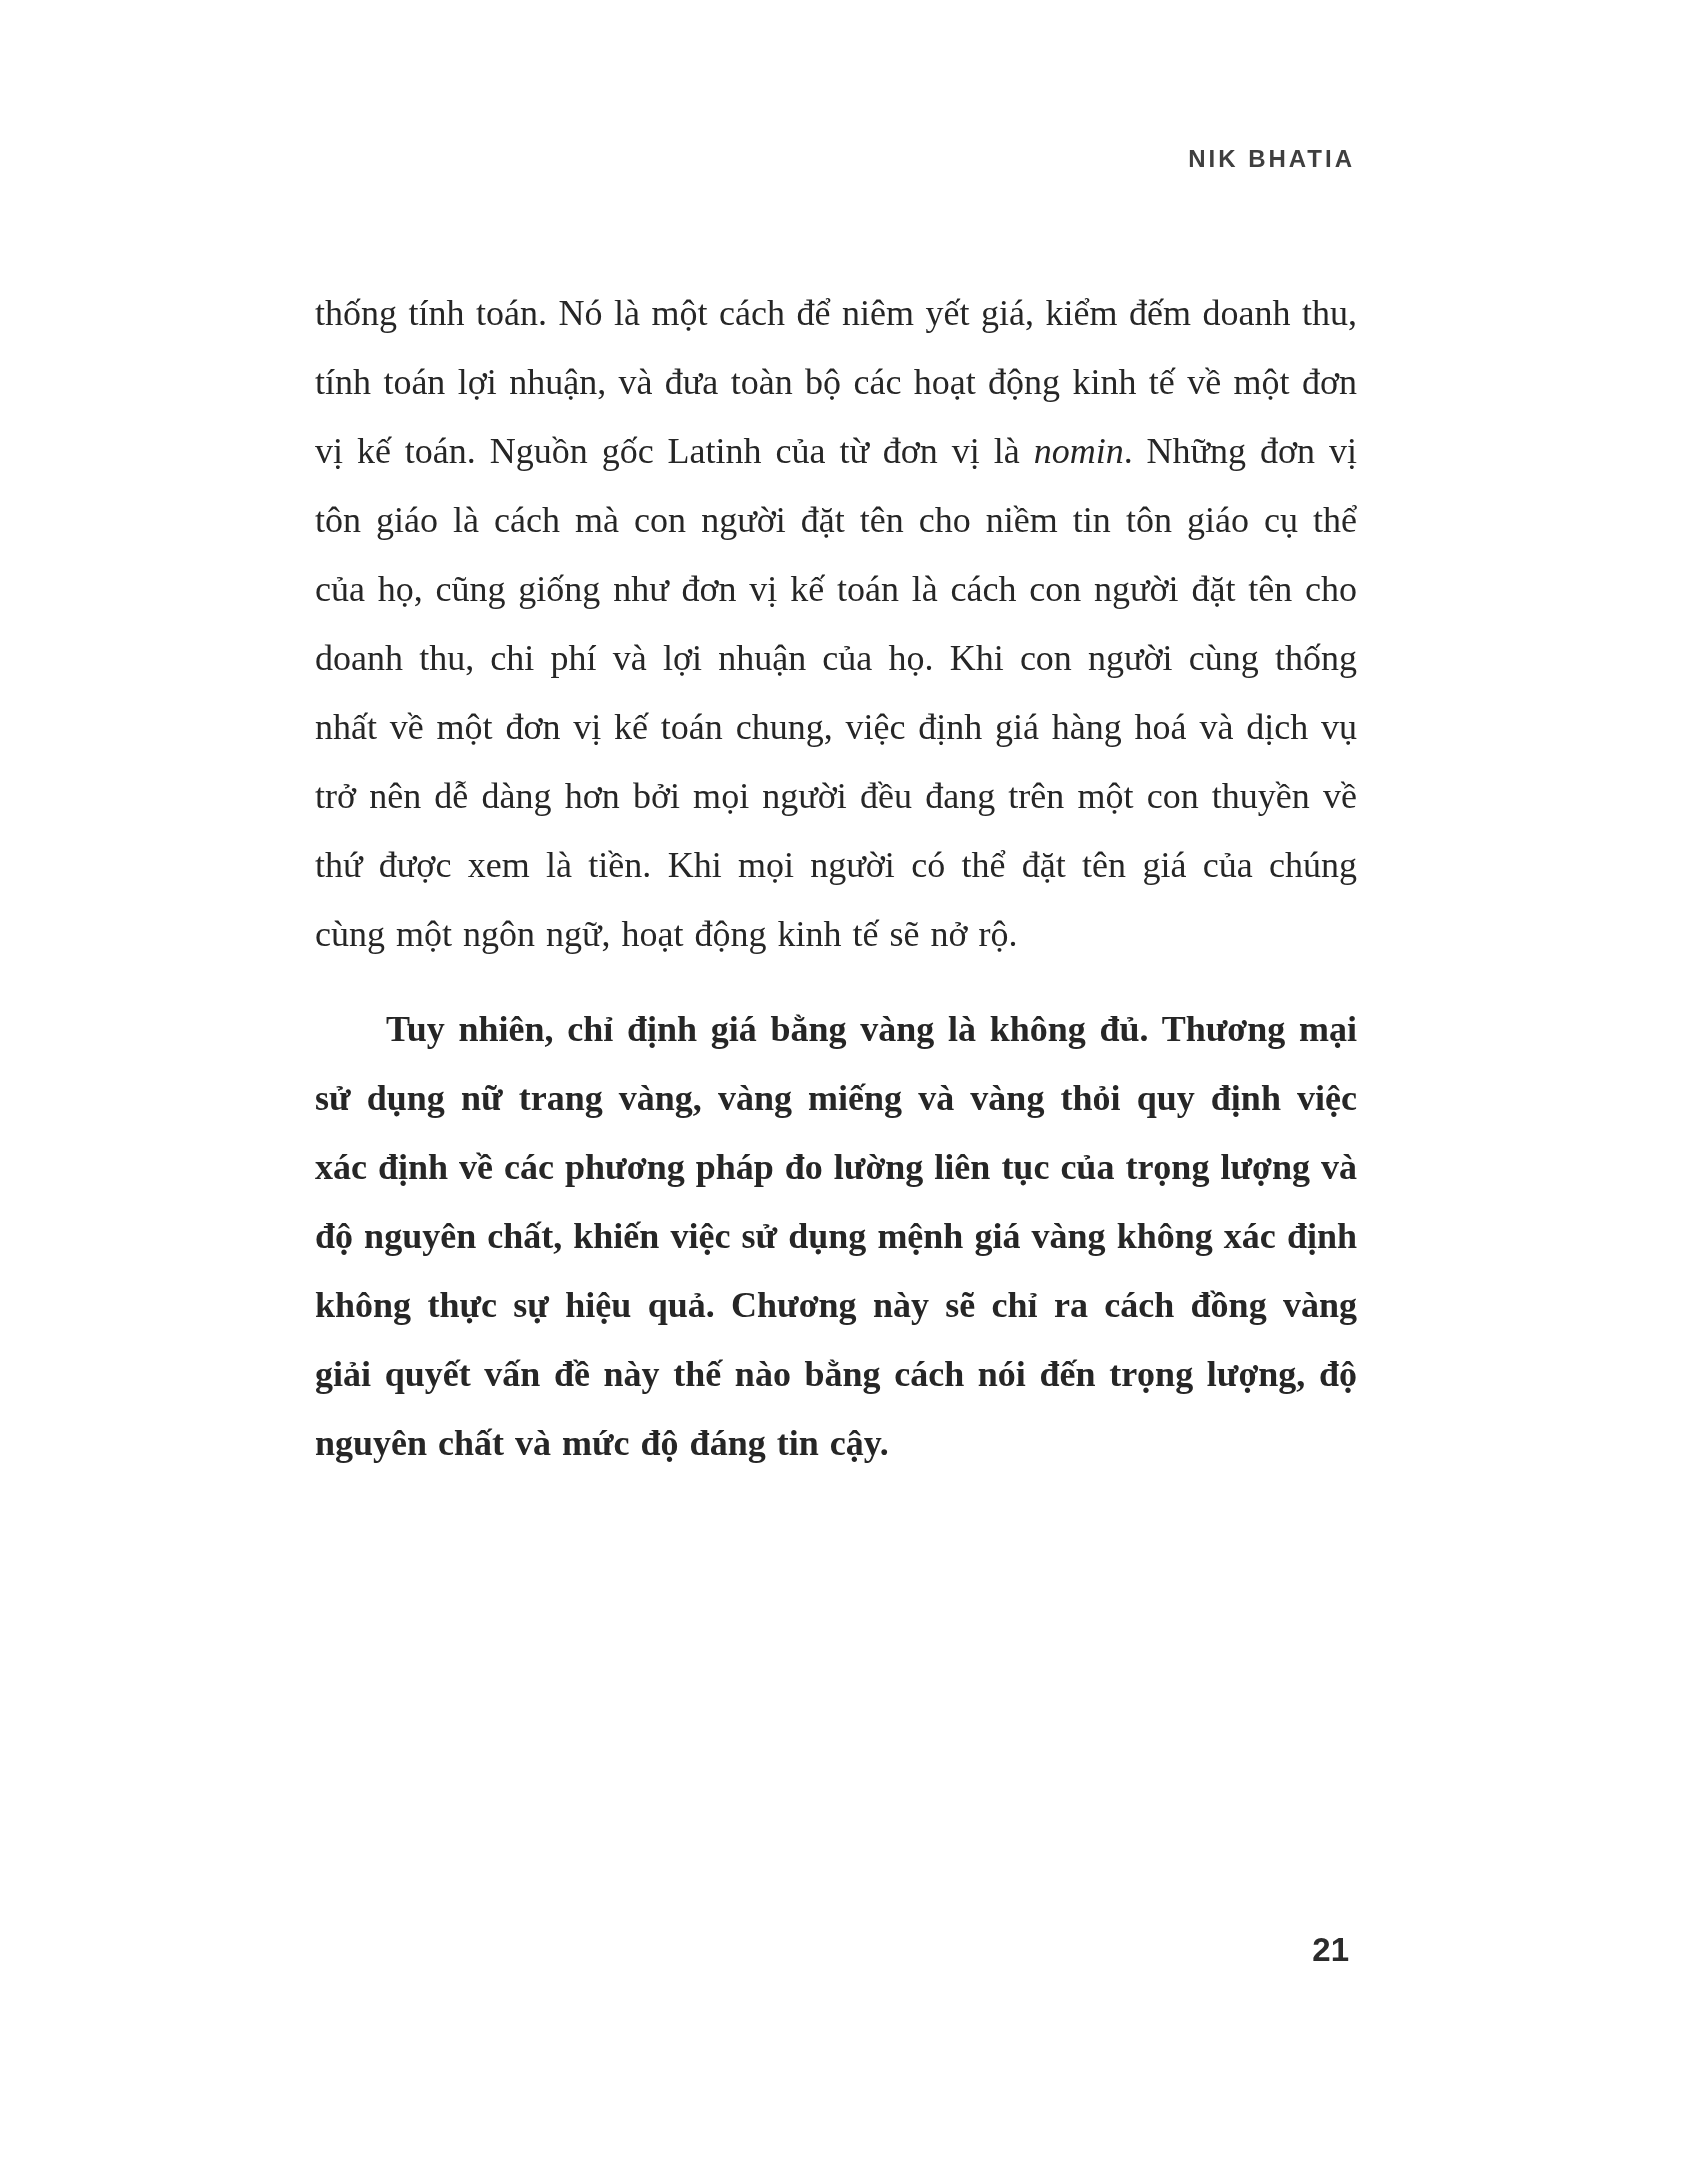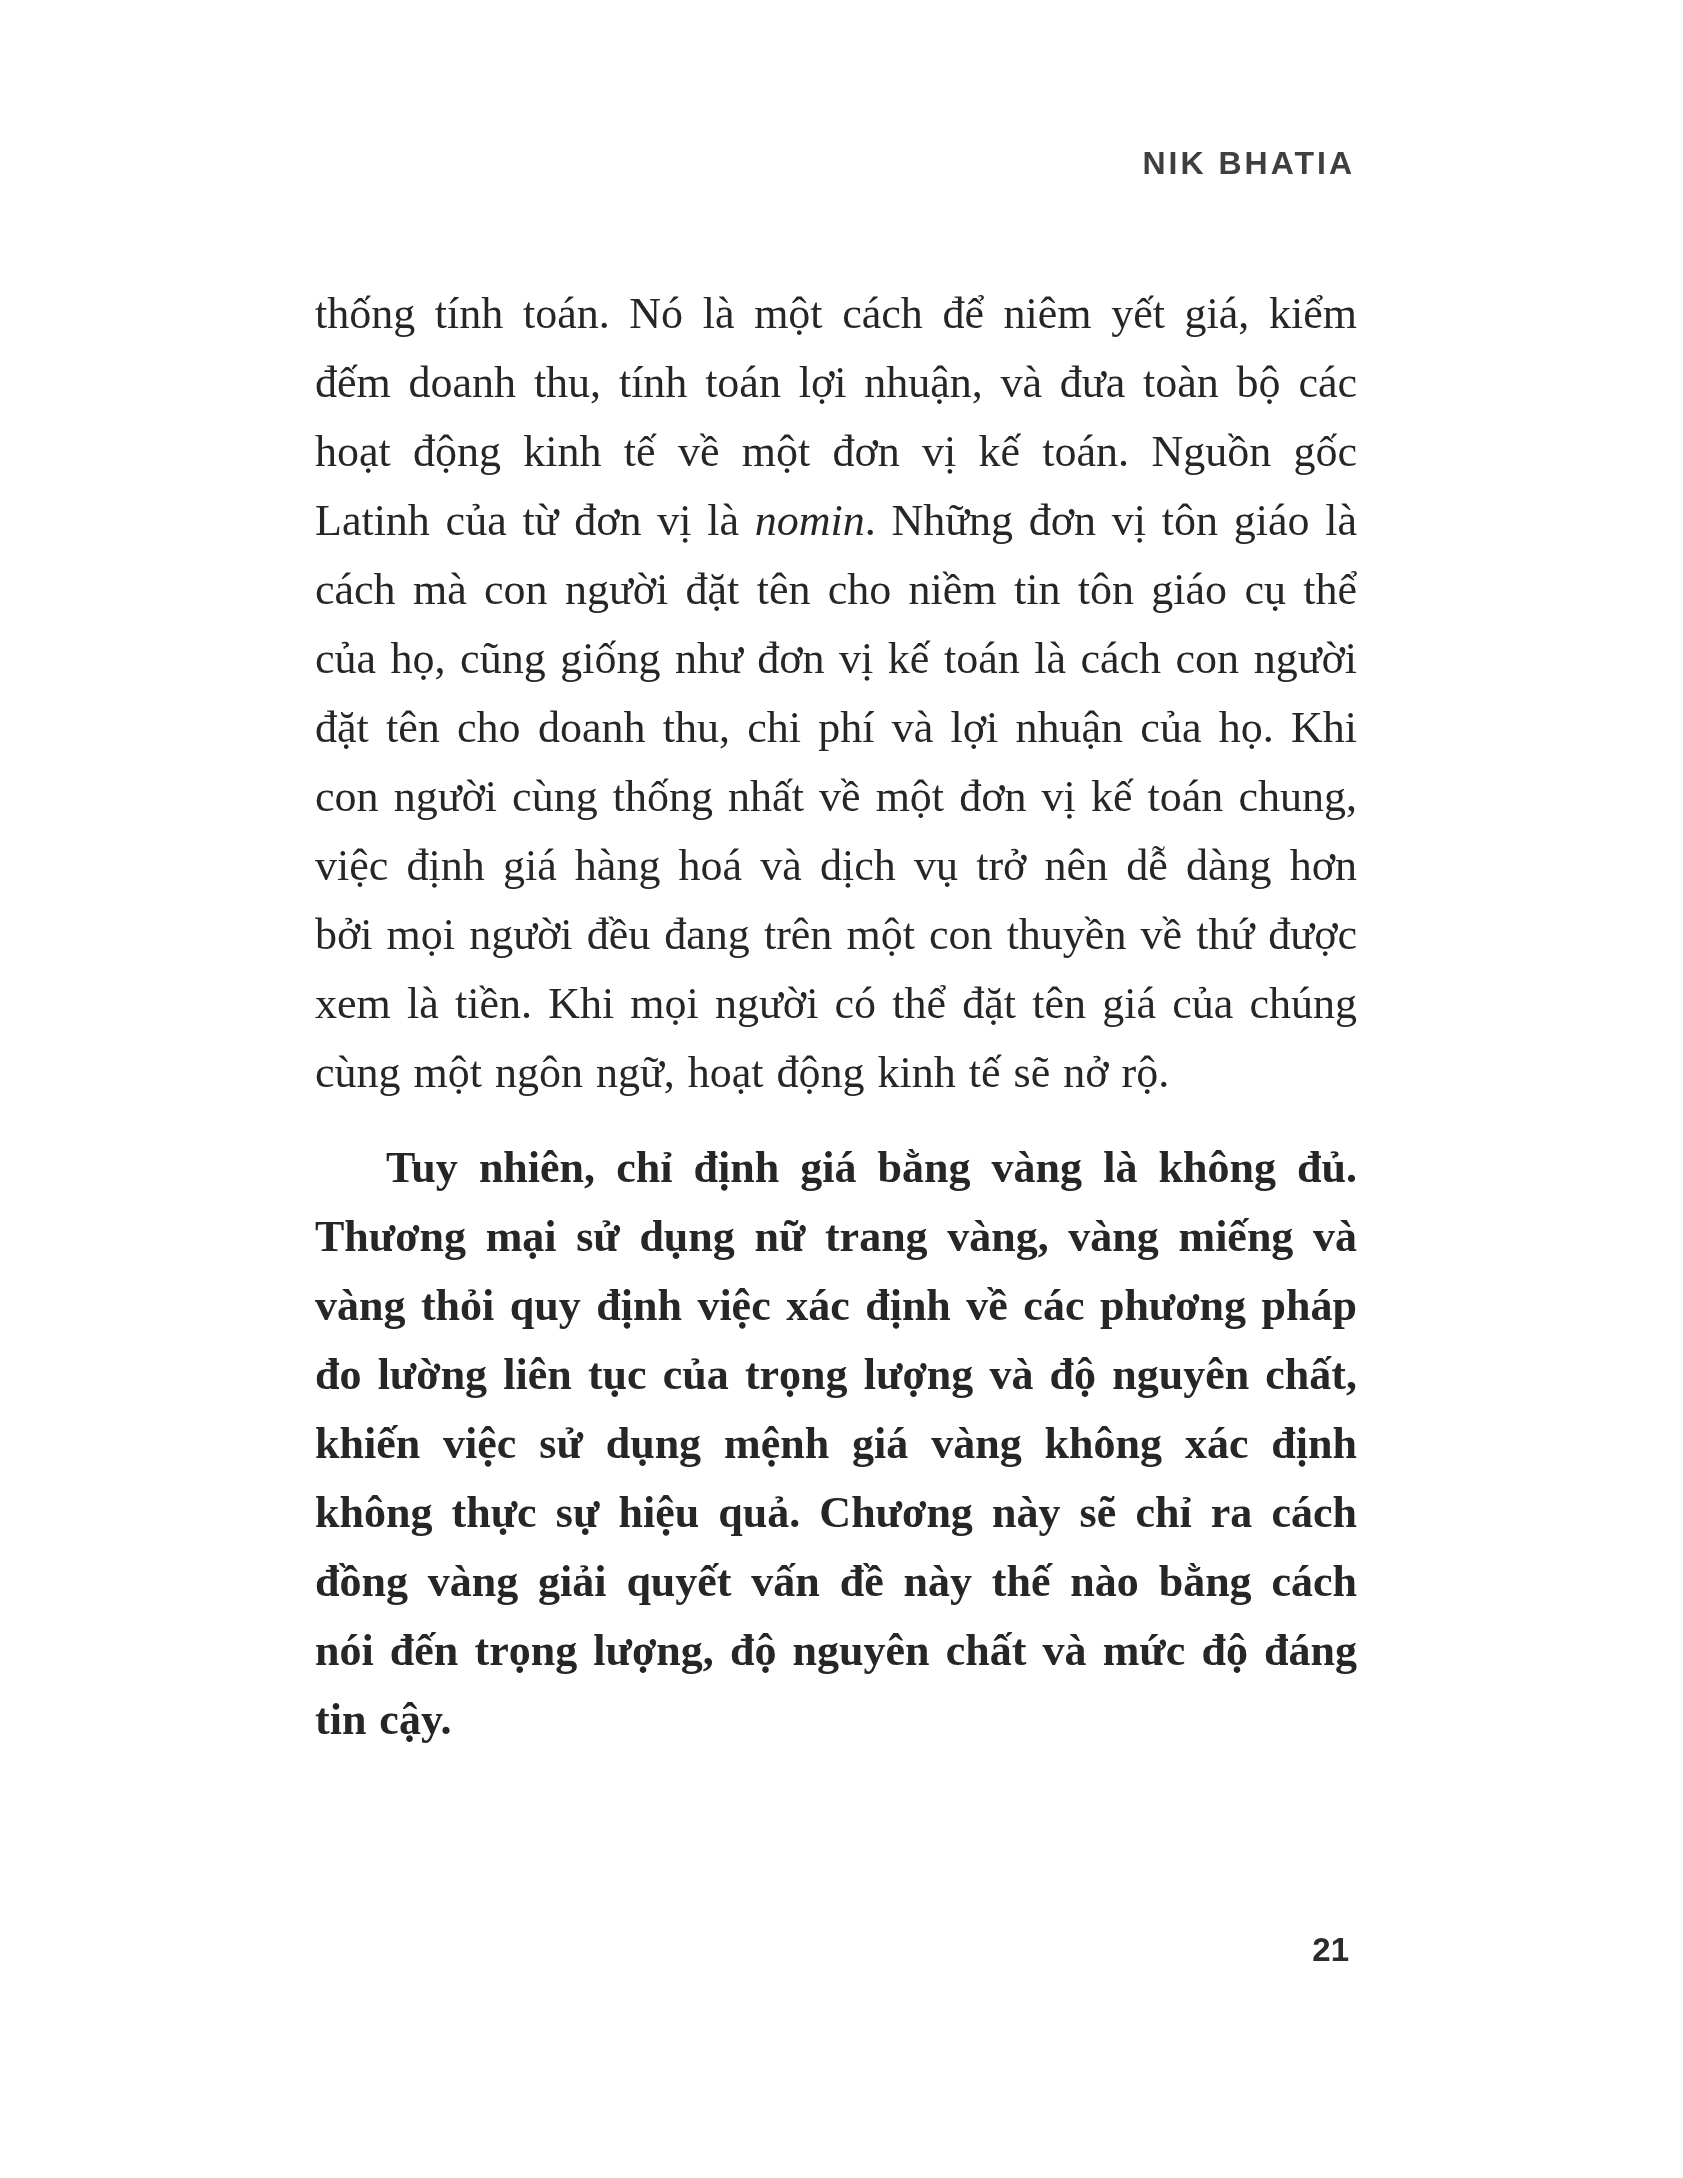--- a/index.html
+++ b/index.html
@@ -25,34 +25,34 @@
     top: 0;
     width: 1042px;
     height: 2178px;
   }
   .running-header {
     position: absolute;
     top: 145px;
     right: 2px;
     font-family: "Liberation Sans", sans-serif;
     font-weight: 700;
-    font-size: 32px;
+    font-size: 24px;
     letter-spacing: 3px;
     color: #3f3f3f;
     white-space: nowrap;
   }
   .body-text {
     position: absolute;
     top: 279px;
     left: 0;
     right: 0;
   }
   .body-text p {
     margin: 0;
-    font-size: 44px;
+    font-size: 36px;
     line-height: 69px;
     color: #262626;
     text-align: justify;
     text-justify: inter-word;
     word-spacing: 2px;
   }
   .body-text p + p {
     margin-top: 26px;
     text-indent: 71px;
     font-weight: bold;

